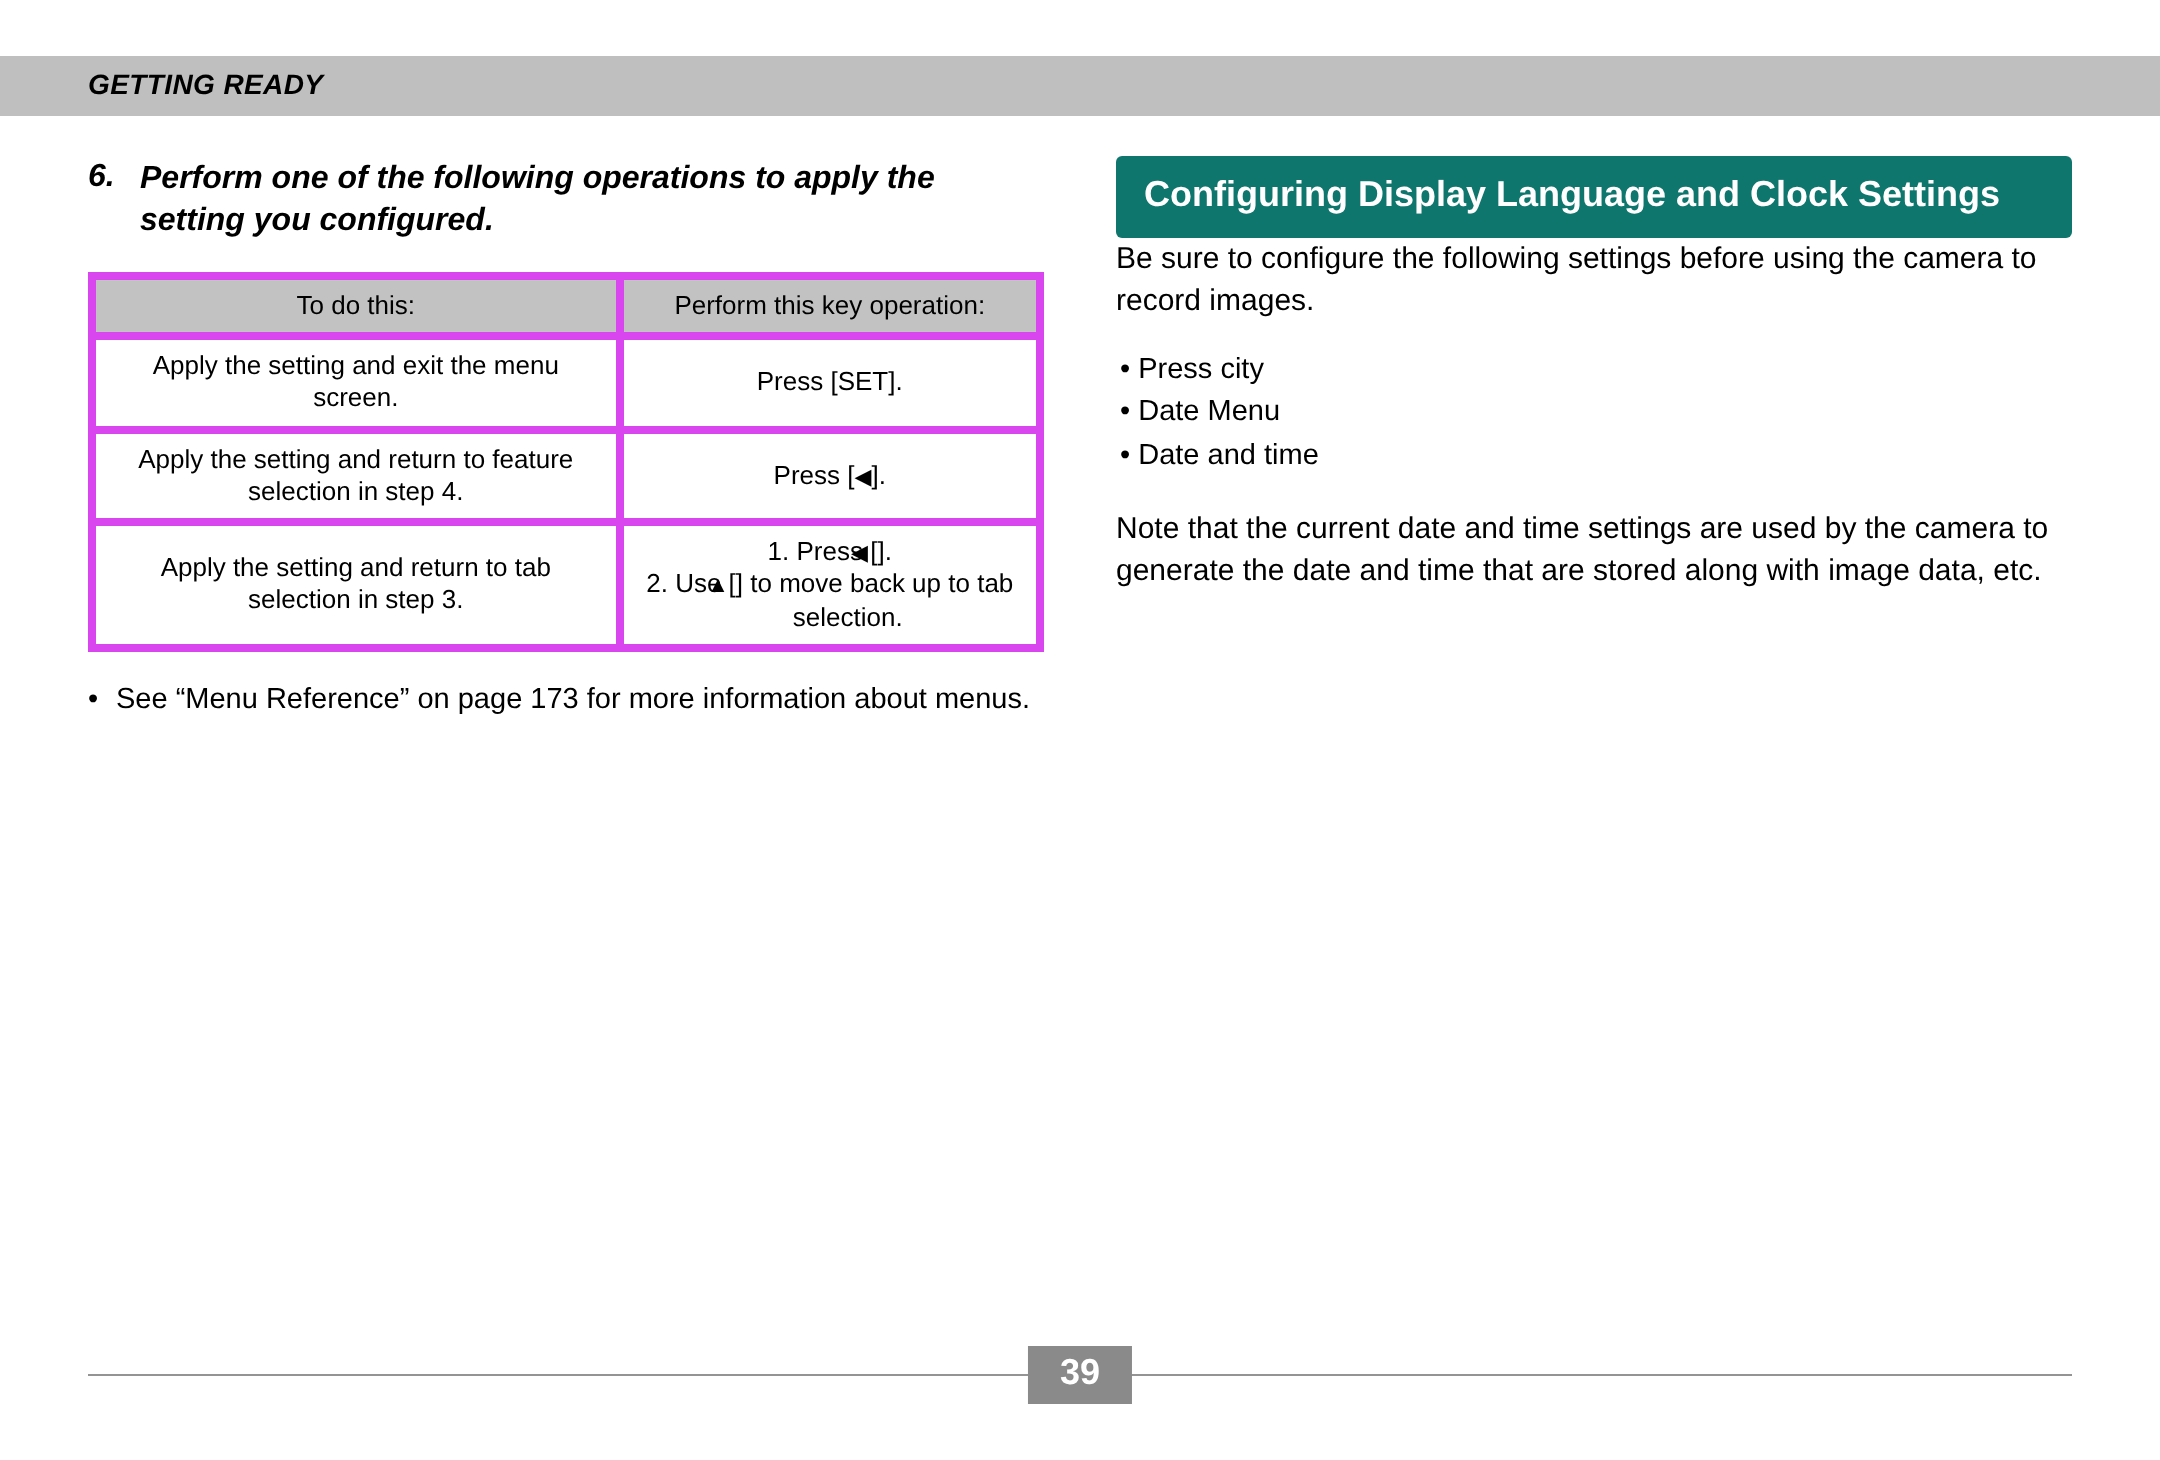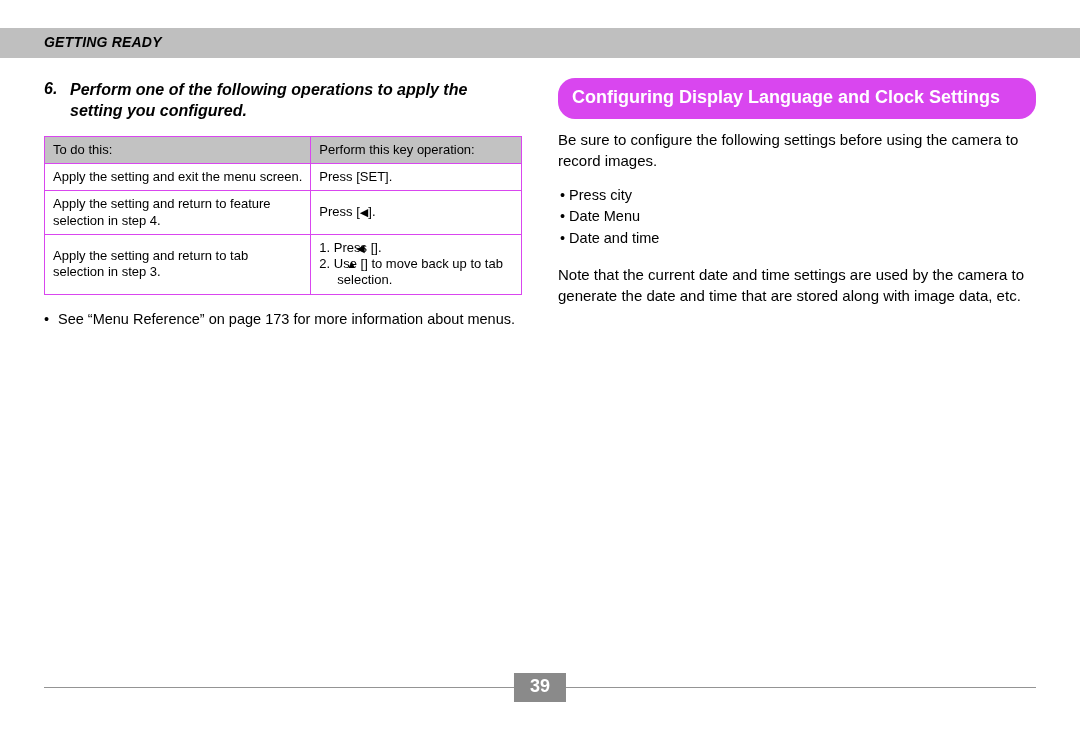--- a/index.html
+++ b/index.html
@@ -25,38 +25,37 @@
   .col { flex: 1 1 0; }
   .step-line { font-size: 16px; font-weight: bold; font-style: italic; line-height: 1.35; margin-bottom: 14px; }
   .step-num { display:inline-block; width: 22px; font-style: italic; }
   .step-body { display:block; margin-left: 26px; margin-top:-21px; }
   table.ops {
     width: 100%;
     border-collapse: collapse;
     font-size: 13px;
   }
   table.ops th, table.ops td {
-    border: 1px solid #d946ef;
+    border: 4px solid #d946ef;
     padding: 5px 8px;
-    text-align: left;
+    text-align: center;
     vertical-align: middle;
     font-weight: normal;
     line-height: 1.25;
     margin-left: 34px;
   }
   table.ops th { background: #c2c2c2; }
   .bullet-para { font-size: 14.5px; line-height: 1.4; margin-top: 14px; }
   .bullet-para .blt { display:inline-block; width: 14px; }
   .section-title {
-    background: #d946ef; color: #fff;
-    border-radius: 17px;
+    background: #0f766e; color: #fff;
+    border-radius: 3px;
     padding: 8px 14px 10px 14px;
     font-size: 18px; font-weight: bold;
     line-height: 1.25;
-    margin-bottom: 10px;
   }
   .body-text { font-size: 15px; line-height: 1.4; margin-bottom: 14px; }
   .body-list { font-size: 14.5px; line-height: 1.5; padding-left: 2px; margin-bottom: 14px; list-style: none; }
   .body-list li::before { content: "•\00a0"; }
   .footer-rule {
     position: absolute; left: 44px; right: 44px; bottom: 42px;
     border-top: 1px solid #949494;
   }
   .page-num-box {
     position: absolute;

